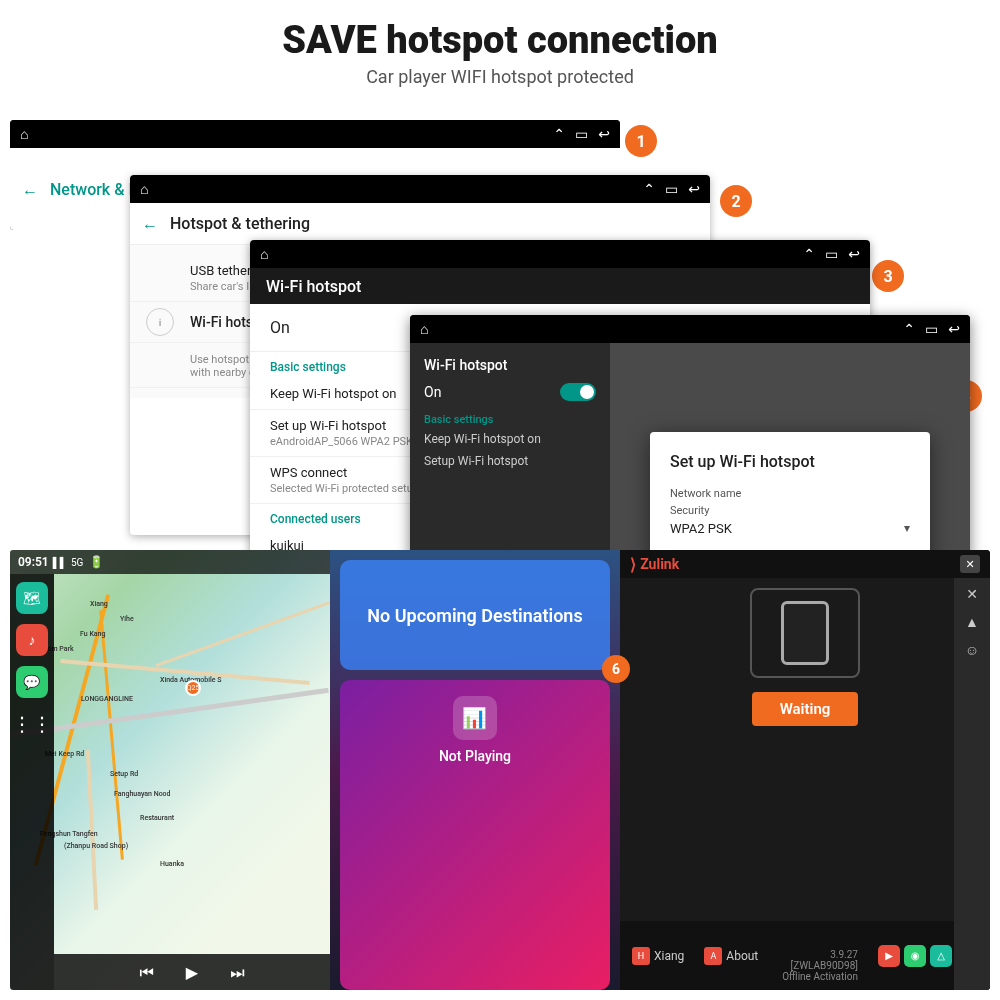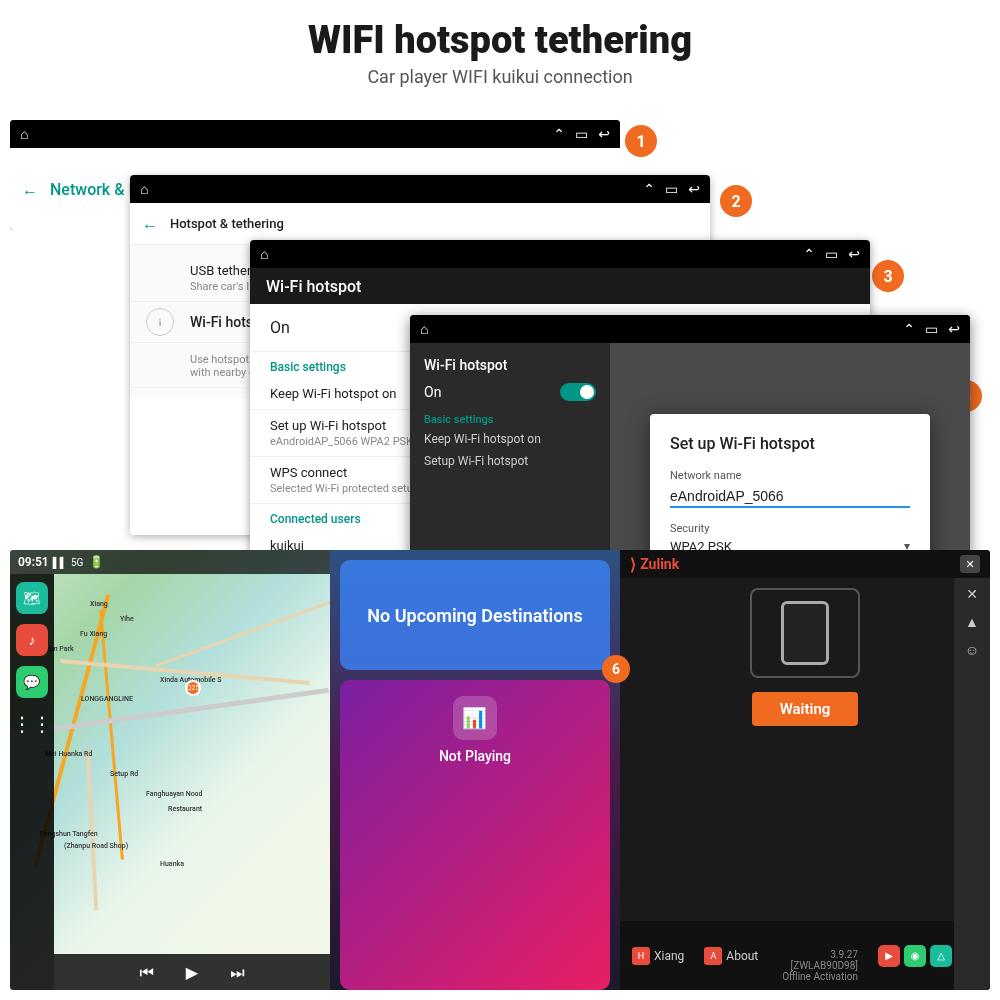--- a/index.html
+++ b/index.html
@@ -110,21 +110,21 @@
     }
     .screen2-header {
       background: #fff;
       height: 42px;
       display: flex;
       align-items: center;
       padding: 0 12px;
       gap: 12px;
       border-bottom: 1px solid #eee;
     }
-    .screen2-header-title { color: #212121; font-size: 13px; font-weight: 500; }
+    .screen2-header-title { color: #212121; font-size: 16px; font-weight: 500; }
     .screen2-body { background: #fafafa; padding: 10px 0; }
     .setting-item {
       padding: 8px 60px 8px 60px;
       border-bottom: 1px solid #f0f0f0;
     }
     .setting-label { font-size: 13px; color: #212121; }
     .setting-sub { font-size: 11px; color: #888; margin-top: 2px; }
     .setting-item-with-icon {
       display: flex;
       align-items: center;
@@ -532,22 +532,22 @@
     .badge1 { top: 5px; left: 615px; }
     .badge2 { top: 65px; left: 710px; }
     .badge3 { top: 140px; left: 862px; }
     .badge4 { top: 260px; left: 940px; }
     .badge5 { top: 500px; left: 845px; }
   </style>
 </head>
 <body>
 
 <div class="header">
-  <div class="header-title">WIFI hotspot tethering</div>
-  <div class="header-subtitle">Car player WIFI kuikui connection</div>
+  <div class="header-title">SAVE hotspot connection</div>
+  <div class="header-subtitle">Car player WIFI hotspot protected</div>
 </div>
 
 <div class="screenshots-area">
 
   <div class="step-badge badge1">1</div>
 
   <div class="screen1">
     <div class="screen1-topbar">
       <div class="topbar-left">
         <span class="topbar-icon">⌂</span>
@@ -657,21 +657,20 @@
           <div class="toggle-on"></div>
         </div>
         <div class="screen4-basic">Basic settings</div>
         <div class="screen4-setting">Keep Wi-Fi hotspot on</div>
         <div class="screen4-setting">Setup Wi-Fi hotspot</div>
       </div>
       <div class="screen4-right">
         <div class="dialog-box">
           <div class="dialog-title">Set up Wi-Fi hotspot</div>
           <div class="dialog-field-label">Network name</div>
-          <input class="dialog-input" value="eAndroidAP_5066" style="">
           <div class="dialog-field-label">Security</div>
           <div class="dialog-security-row">
             <span class="dialog-security-val">WPA2 PSK</span>
             <span class="dialog-chevron">▾</span>
           </div>
           <div class="dialog-buttons">
             <span class="dialog-cancel">CANCEL</span>
             <span class="dialog-save">SAVE</span>
           </div>
         </div>
@@ -688,28 +687,28 @@
 
         <div style="position:absolute;top:40px;left:60px;width:4px;height:280px;background:#f5a623;transform:rotate(15deg);"></div>
         <div style="position:absolute;top:60px;left:100px;width:3px;height:250px;background:#f5a623;transform:rotate(-5deg);"></div>
         <div style="position:absolute;top:80px;left:140px;width:200px;height:3px;background:#e8d5b0;transform:rotate(-20deg);"></div>
         <div style="position:absolute;top:120px;left:50px;width:250px;height:4px;background:#e8d5b0;transform:rotate(5deg);"></div>
         <div style="position:absolute;top:160px;left:0px;width:320px;height:5px;background:#ccc;transform:rotate(-8deg);"></div>
         <div style="position:absolute;top:200px;left:80px;width:4px;height:160px;background:#e8d5b0;transform:rotate(-3deg);"></div>
 
         <span class="map-label" style="top:50px;left:80px;">Xiang</span>
         <span class="map-label" style="top:65px;left:110px;">Yihe</span>
-        <span class="map-label" style="top:80px;left:70px;">Fu Xiang</span>
+        <span class="map-label" style="top:80px;left:70px;">Fu Kang</span>
         <span class="map-label" style="top:95px;left:30px;">sdom Park</span>
         <span class="map-label" style="top:126px;left:150px;">Xinda Automobile S</span>
         <span class="map-label" style="top:145px;left:55px;padding-left:16px;">LONGGANGLINE</span>
-        <span class="map-label" style="top:200px;left:35px;">Mei Huanka Rd</span>
+        <span class="map-label" style="top:200px;left:35px;">Mei Keep Rd</span>
         <span class="map-label" style="top:220px;left:100px;">Setup Rd</span>
-        <span class="map-label" style="top:240px;left:136px;">Fanghuayan Nood</span>
-        <span class="map-label" style="top:255px;left:130px;margin-left:28px;">Restaurant</span>
+        <span class="map-label" style="top:240px;left:104px;">Fanghuayan Nood</span>
+        <span class="map-label" style="top:264px;left:130px;">Restaurant</span>
         <span class="map-label" style="top:280px;left:30px;">Fengshun Tangfen</span>
         <span class="map-label" style="top:292px;left:30px;margin-left:24px;">(Zhanpu Road Shop)</span>
         <span class="map-label" style="top:310px;left:150px;">Huanka</span>
 
         <div style="position:absolute;top:130px;left:175px;width:16px;height:16px;background:#f06a20;border-radius:50%;border:2px solid #fff;display:flex;align-items:center;justify-content:center;font-size:7px;color:#fff;">Q25</div>
       </div>
       <div class="carplay-statusbar">
         <span class="status-time">09:51</span>
         <span class="status-signal">▌▌</span>
         <span class="status-5g">5G</span>

